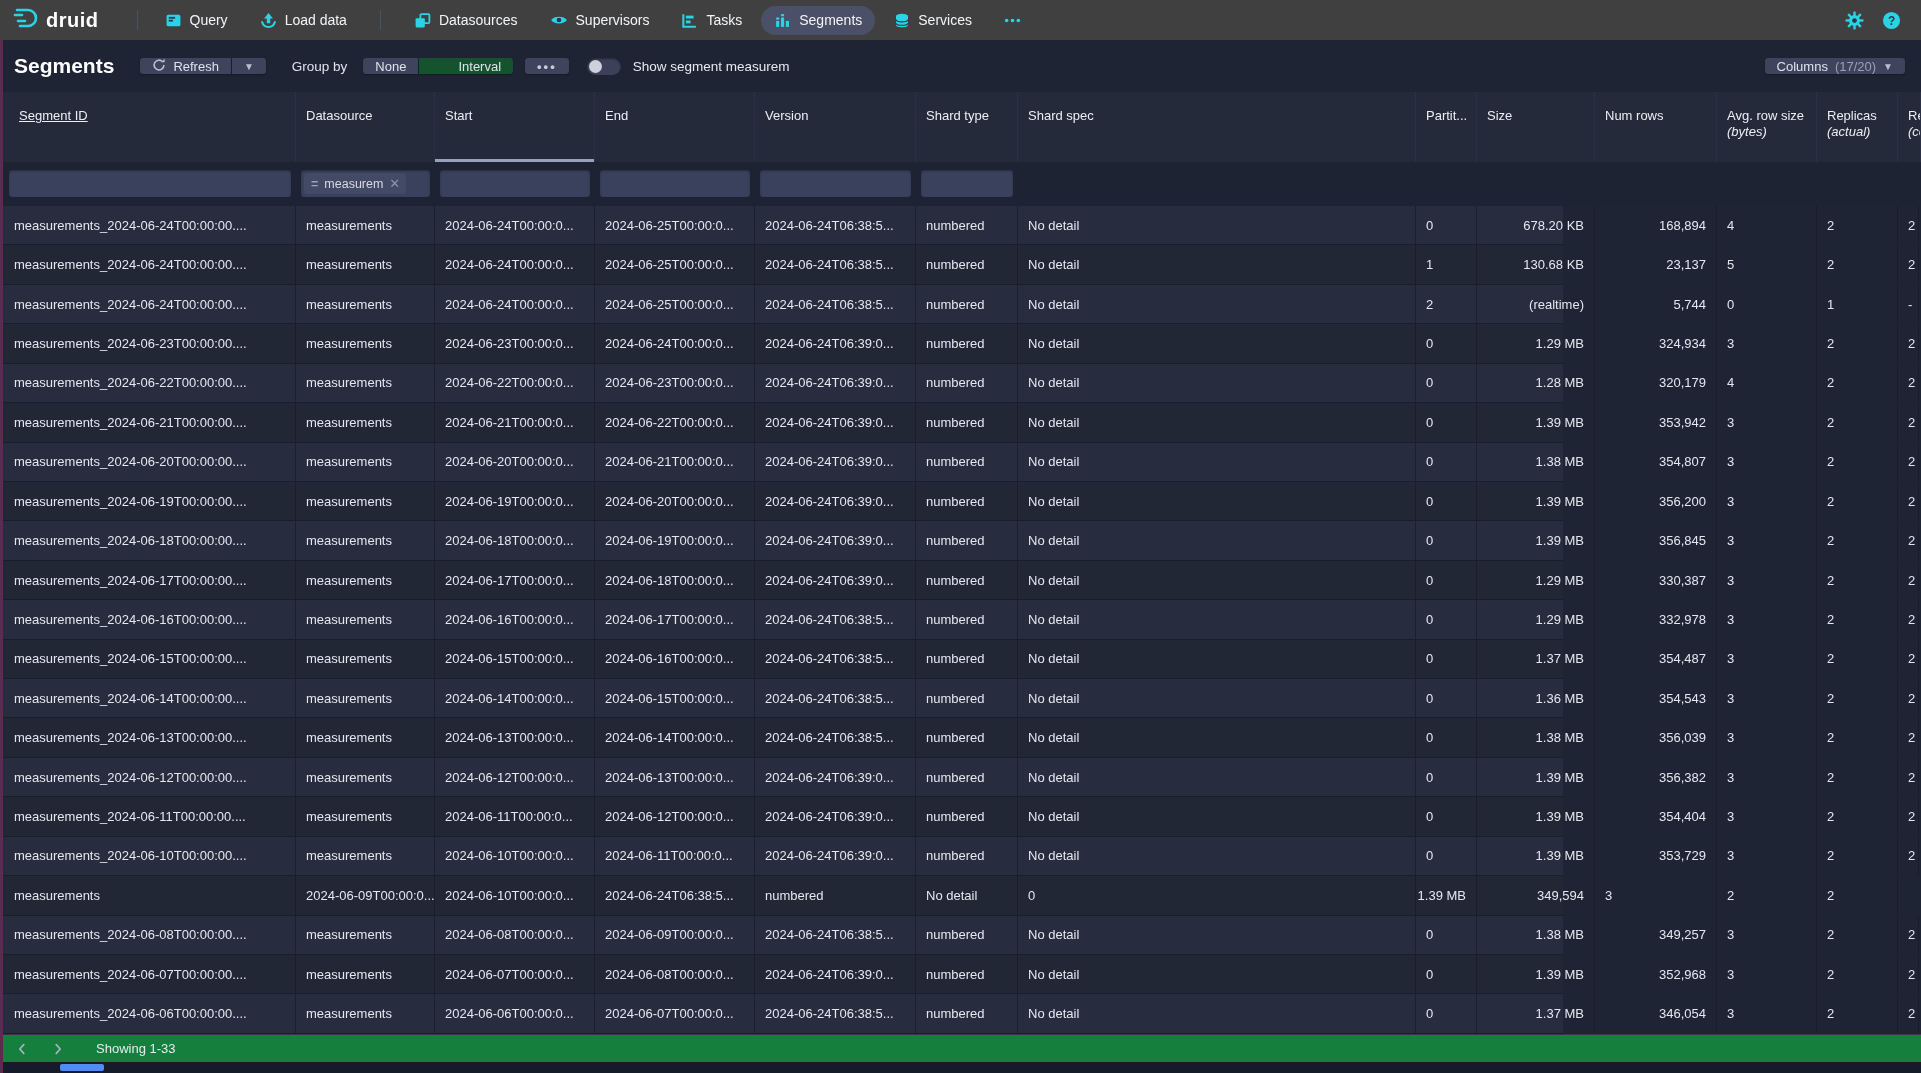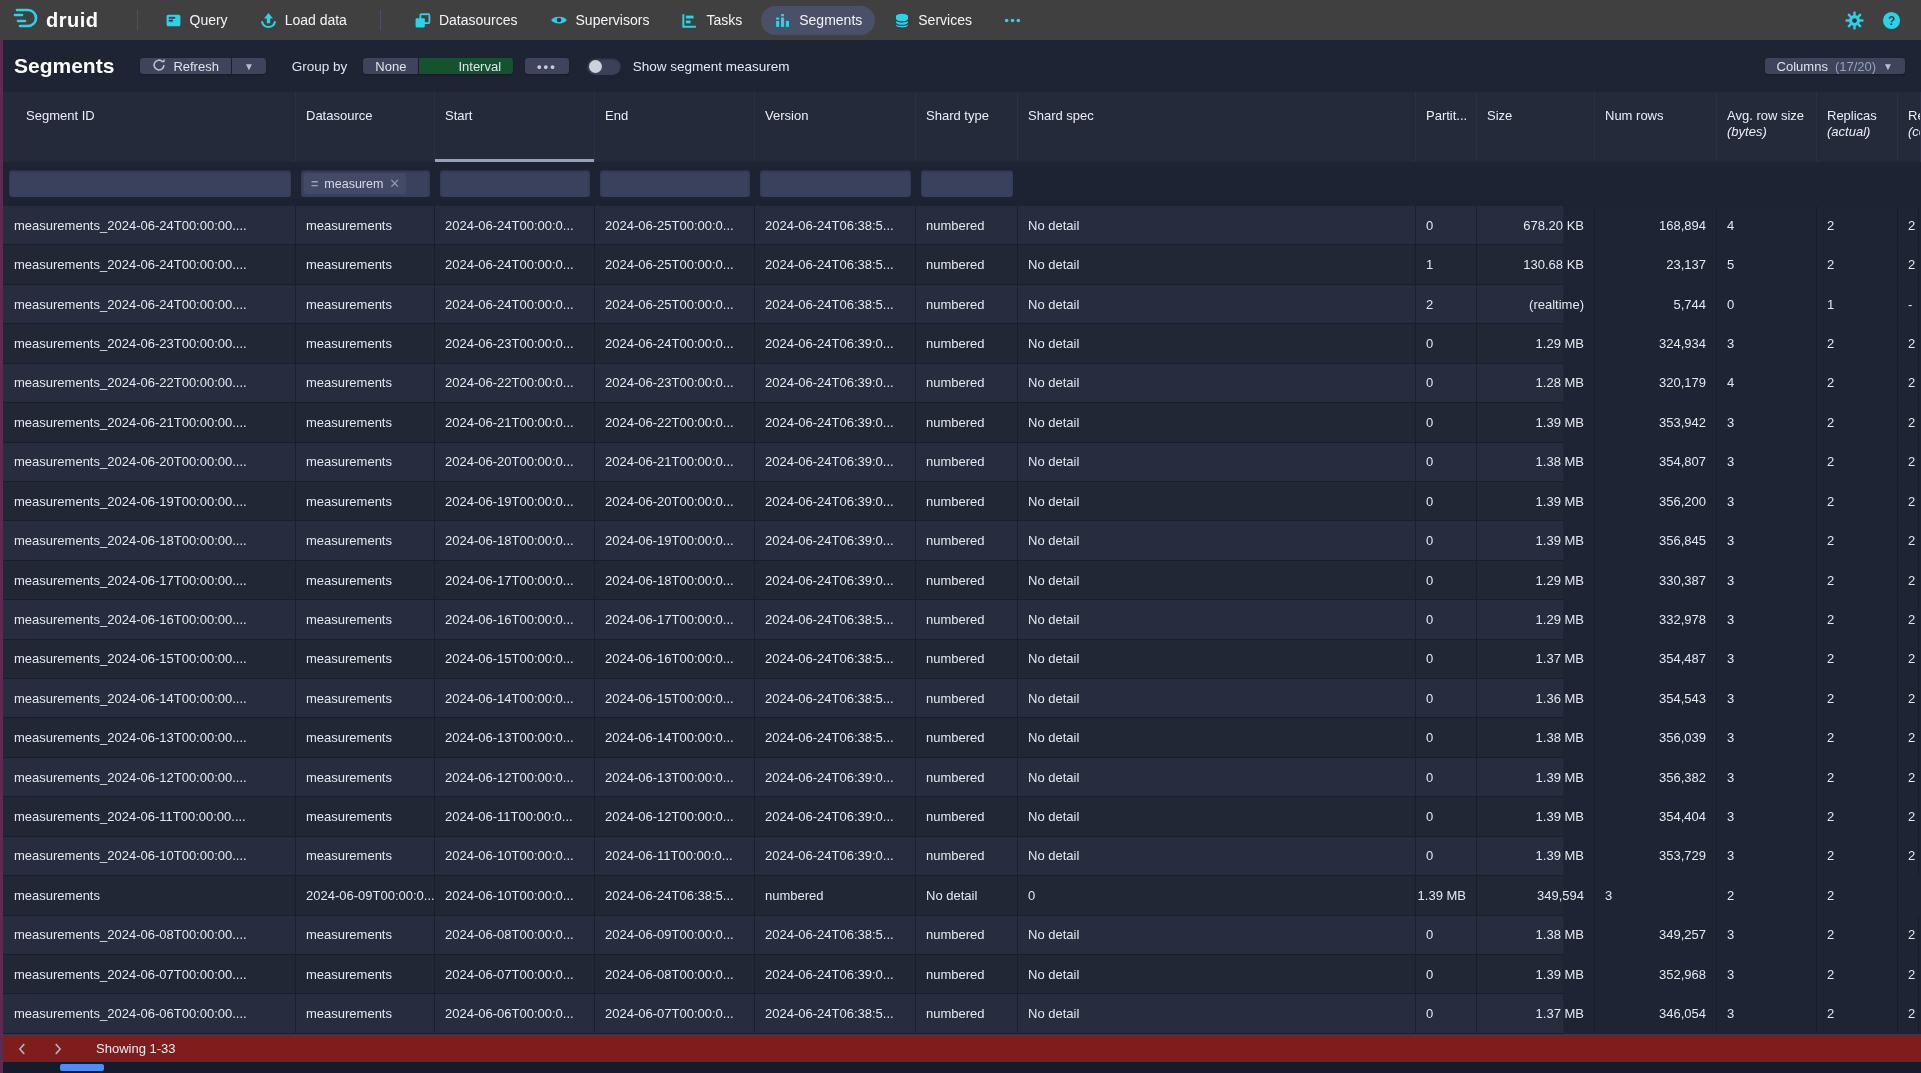--- a/index.html
+++ b/index.html
@@ -59,21 +59,21 @@
   
   .grid { display:grid; grid-template-columns:296px 139px 160px 160px 161px 102px 398px 61px 118px 122px 100px 81px 1fr; }
   #thead {
     position:absolute; left:0; top:92px; width:1921px; height:70px; background:#252a3b;
   }
   .th {
     padding:16px 10px 0 10px; font-size:13px; color:#eceef4; overflow:hidden;
     white-space:nowrap; border-right:1px solid #2b3044; position:relative; cursor:pointer;
     line-height:16px;
   }
-  .th:first-child { padding-left:26px; }
+  .th:first-child { padding-left:19px;text-decoration:underline; }
   .th .sub { display:block; font-style:italic; }
   .th .sort-underline {
     position:absolute; left:0; right:0; bottom:0; height:3px; background:#98a1bc;
   }
   #tfilter {
     position:absolute; left:0; top:162px; width:1921px; height:44px; background:#1e2333;
   }
   .filter-cell { padding:8px 5px 0 5px; }
   .filter-cell:first-child { padding-left:9px; }
   .filter-input {
@@ -93,21 +93,21 @@
   .tr:nth-child(even) { background:#222736; }
   .td {
     font-size:13px; color:#e4e7ef; padding:0 10px; overflow:hidden; white-space:nowrap;
     display:flex; align-items:center; border-right:1px solid rgba(18,22,36,.55);
   }
   .td:first-child { padding-left:14px; }
   .td.right { justify-content:flex-end; }
   
   #tfooter {
     position:absolute; left:0; top:1034px; width:1921px; height:28px;
-    background:#7f1d1d; border-top:1px solid #323850; display:flex; align-items:center;
+    background:#15803d; border-top:1px solid #323850; display:flex; align-items:center;
   }
   .pager-btn {
     width:28px; text-align:center; color:#aab0c2; font-size:20px; line-height:24px;
     cursor:pointer; margin-left:8px; user-select:none;
   }
   #showing { font-size:13px; color:#e6e9f0; margin-left:24px; }
   #bottomband { position:absolute; left:0; top:1062px; width:1921px; height:11px; background:#161b2b; }
   #bluebar { position:absolute; left:60px; top:1064px; width:44px; height:7px; background:#4f8cf7; border-radius:2px; }
   #leftstrip { position:absolute; left:0; top:40px; width:3px; height:1033px; background:#5d2b52; z-index:6; }
 </style>

